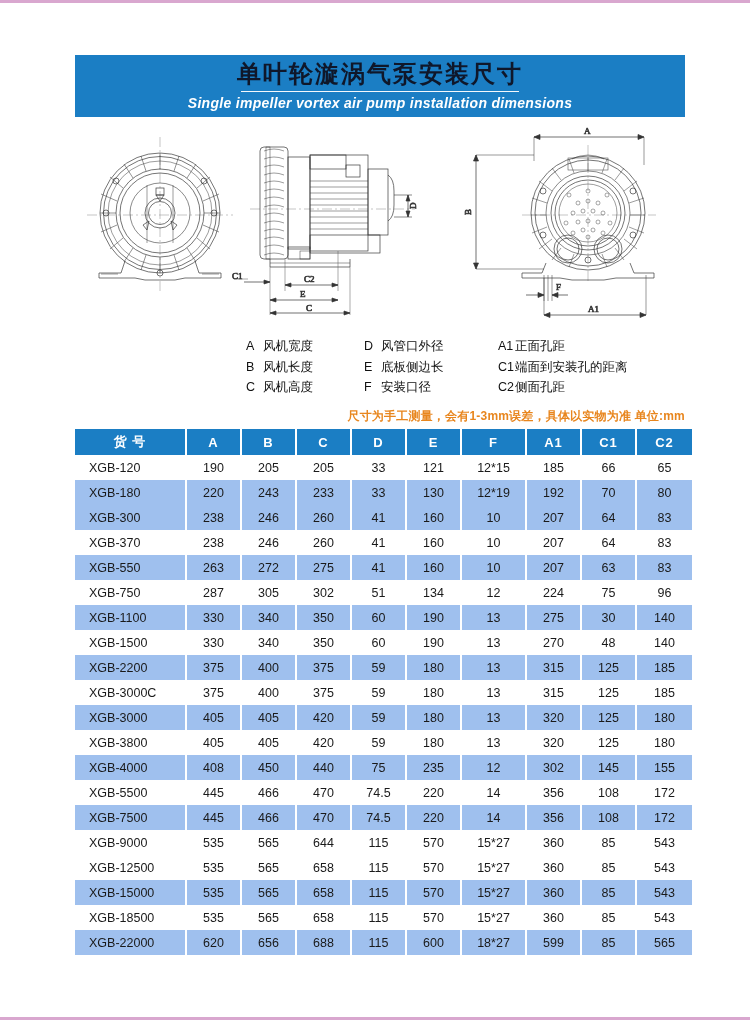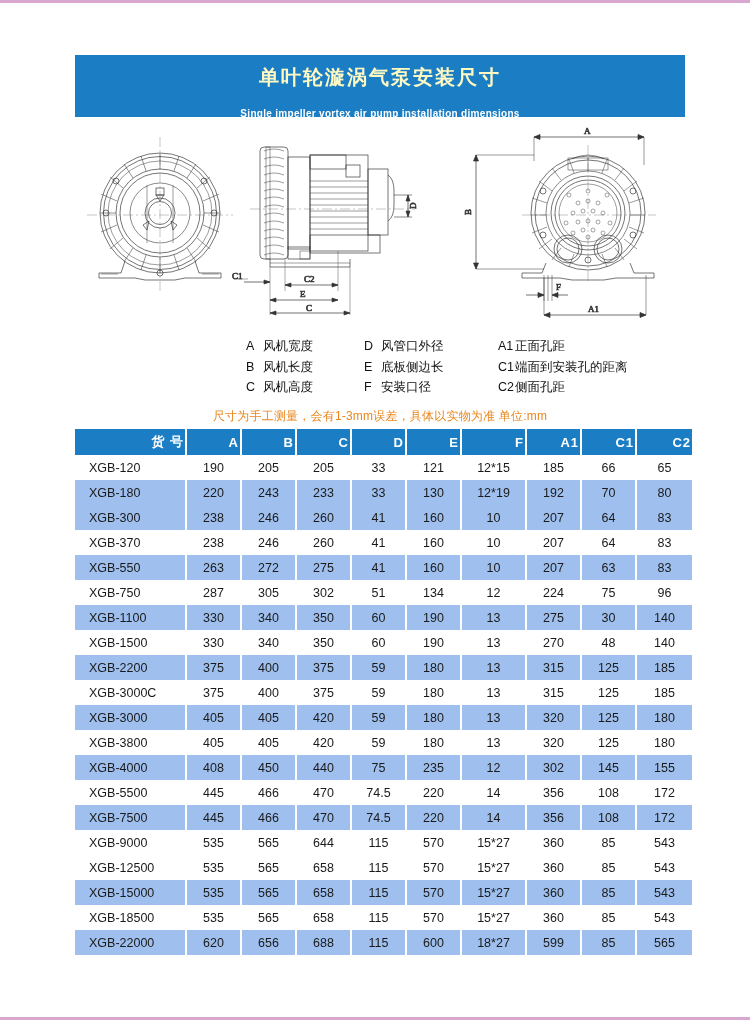--- a/index.html
+++ b/index.html
@@ -14,28 +14,28 @@
   }
   .page{position:relative;width:750px;height:1014px;}
 
   
   .banner{
     position:absolute;left:75px;top:52px;width:610px;height:62px;
     background:#1b7ec4;
     display:flex;flex-direction:column;align-items:center;justify-content:center;
   }
   .banner-title{
-    color:#fef9c3;font-size:20px;font-weight:bold;letter-spacing:2px;
-    line-height:1.05;margin:13px;padding:0 6px 3px 6px;
+    color:#0f172a;font-size:24px;font-weight:bold;letter-spacing:2px;
+    line-height:1.05;margin:0;padding:0 6px 3px 6px;
   }
   .banner-rule{
     width:278px;height:1px;background:#ffffff;opacity:.95;margin:1px 0 3px 0;
   }
   .banner-sub{
-    color:#ffffff;font-size:10px;font-weight:bold;letter-spacing:.3px;
+    color:#ffffff;font-size:14px;font-weight:bold;letter-spacing:.3px;font-style:italic;
   }
 
   
   .draw-area{position:absolute;left:75px;top:118px;width:610px;height:205px;}
   .draw{position:absolute;}
   .d-left{left:10px;top:12px;}
   .d-mid{left:155px;top:18px;}
   .d-right{left:385px;top:2px;}
   .draw svg{display:block;}
   .dimtxt{font-family:"Liberation Serif","DejaVu Serif",serif;font-size:9px;fill:#111;}
@@ -49,30 +49,30 @@
   .legend-cell{display:flex;}
   .lc1{width:118px;}
   .lc2{width:134px;}
   .lc3{width:auto;}
   .lkey{display:inline-block;min-width:17px;}
   .lval{display:inline-block;}
 
   
   .note{
     position:absolute;left:75px;top:405px;width:610px;
-    text-align:center;color:#e8861e;font-size:12px;font-weight:normal;
+    text-align:right;color:#e8861e;font-size:12px;font-weight:bold;
     letter-spacing:.2px;
   }
 
   
   .tbl-wrap{position:absolute;left:75px;top:426px;width:610px;}
   table{border-collapse:separate;border-spacing:0;width:610px;table-layout:fixed;}
   thead th{
     background:#1b7ec4;color:#ffffff;font-size:13px;font-weight:bold;
-    height:24px;text-align:right;vertical-align:middle;
+    height:24px;text-align:center;vertical-align:middle;
     border-right:2px solid #ffffff;letter-spacing:1px;
   }
   thead th:last-child{border-right:none;}
   tbody td{
     height:23px;font-size:12.5px;color:#1a1a1a;text-align:center;
     vertical-align:middle;border-right:2px solid #ffffff;
   }
   tbody td:last-child{border-right:none;}
   tbody td.name{text-align:left;padding-left:14px;}
   tbody tr.odd td{background:#ffffff;}

